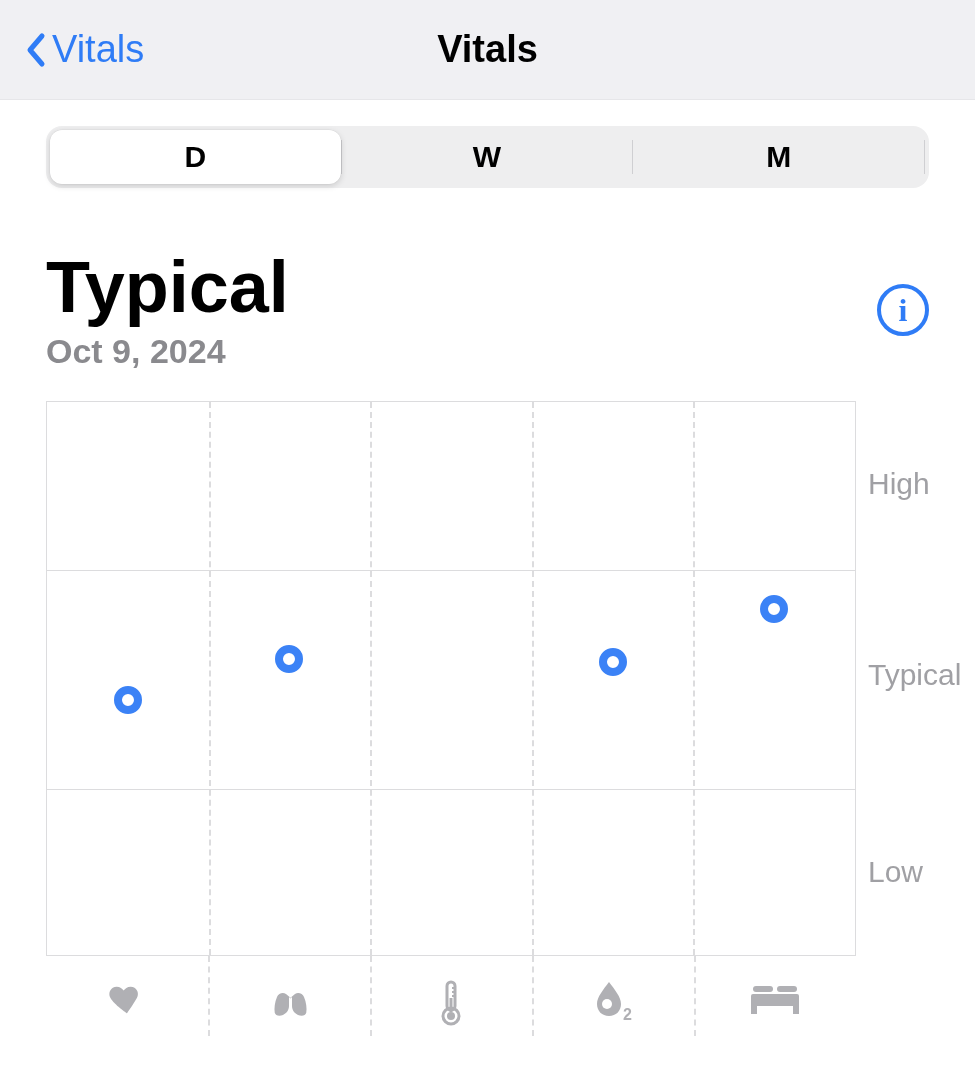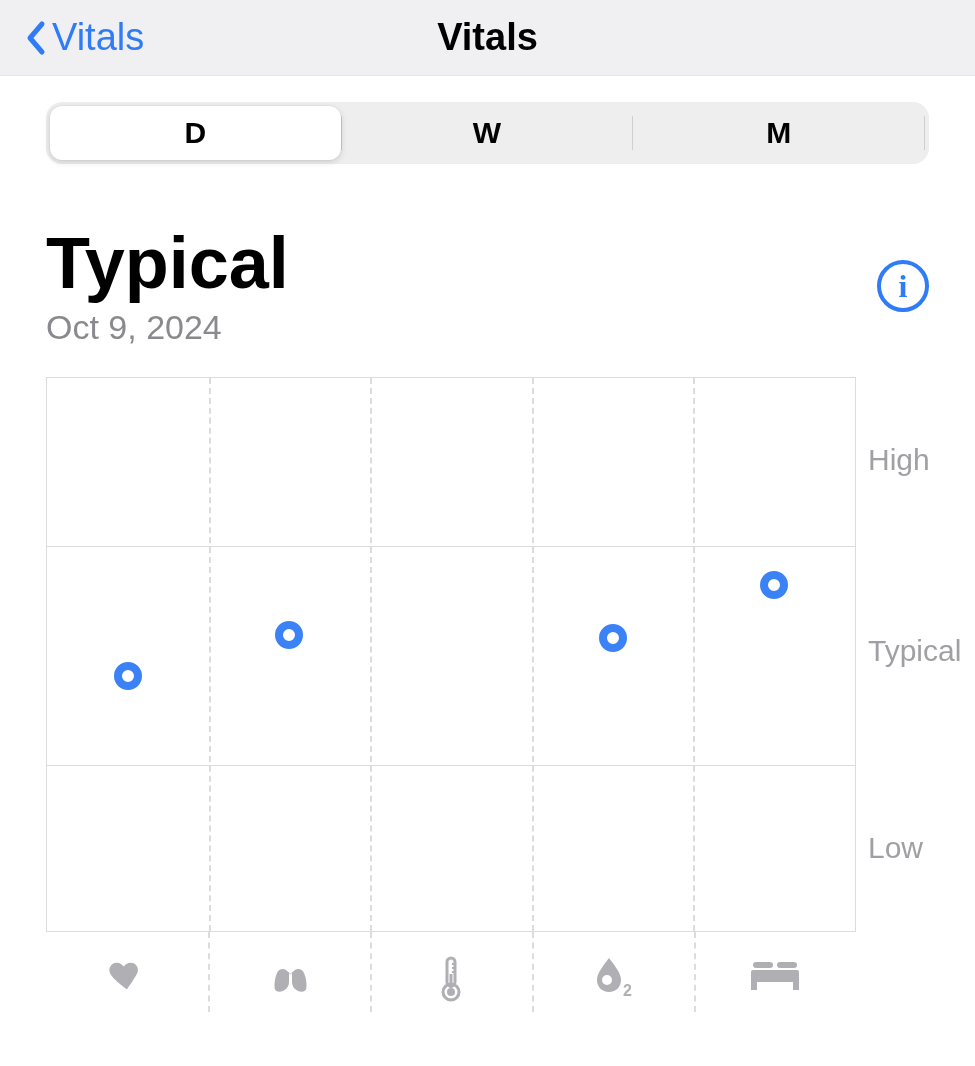--- a/index.html
+++ b/index.html
@@ -1,20 +1,20 @@
 <!DOCTYPE html>
 <html><head>
 <meta charset="utf-8">
 <style>
   * { box-sizing: border-box; margin: 0; padding: 0; }
   html, body { width: 975px; height: 1066px; font-family: -apple-system, "Helvetica Neue", Arial, sans-serif; background: #ffffff; }
 
   
   .navbar {
-    height: 76px;
+    height: 100px;
     background: #f0f0f3;
     display: flex;
     align-items: center;
     position: relative;
     border-bottom: 1px solid rgba(0,0,0,0.04);
   }
   .navbar .back {
     display: flex;
     align-items: center;
     gap: 6px;
@@ -86,21 +86,21 @@
   .header-row .left { }
   .header-row h1 {
     font-size: 72px;
     font-weight: 700;
     color: #000;
     line-height: 1.05;
   }
   .header-row .date {
     font-size: 34px;
     color: #8a8a8e;
-    font-weight: 400;
+    font-weight: 700;
     margin-top: 6px;
   }
   .header-row .info {
     width: 52px; height: 52px;
     border: 4px solid #2f7cf6;
     border-radius: 50%;
     display: flex;
     align-items: center;
     justify-content: center;
     color: #2f7cf6;

